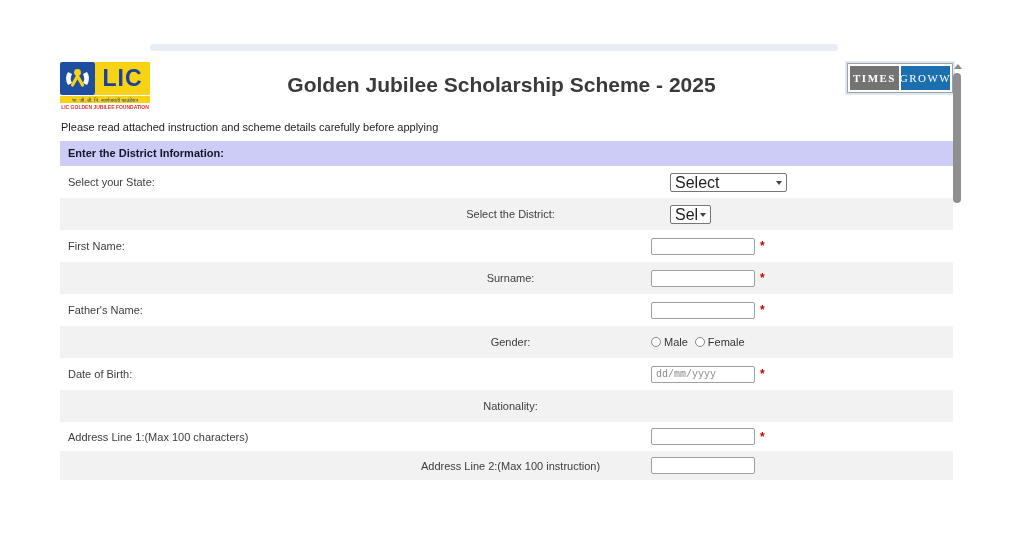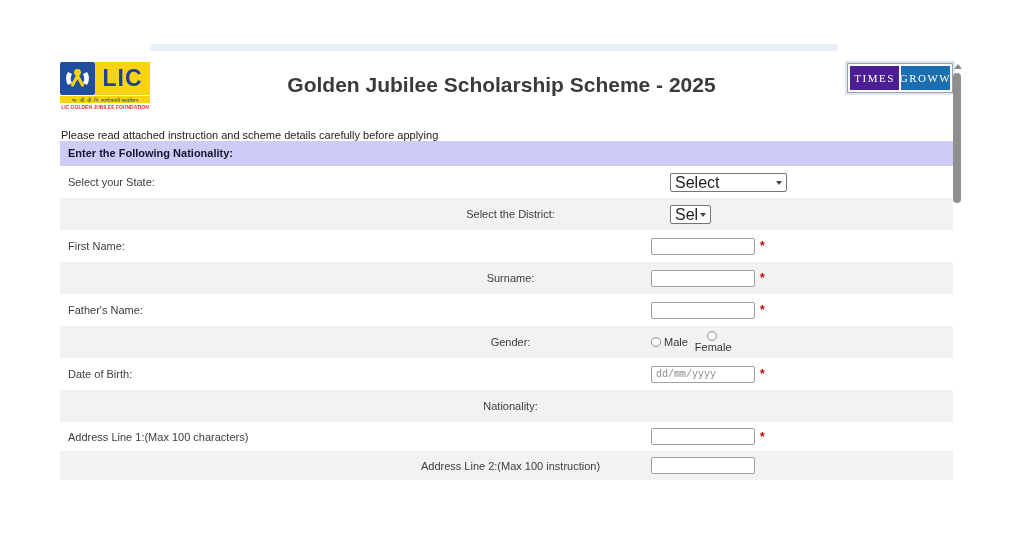--- a/index.html
+++ b/index.html
@@ -30,21 +30,21 @@
   .page-title { position:absolute; left:100px; right:110px; top:16px; text-align:center;
                 font-size:21px; font-weight:bold; color:#3a3a3a; }
 
   .badges { position:absolute; right:0; top:6px; display:flex; gap:2px;
             padding:2px; background:#fff; border:1px solid #98a2ad;
             box-shadow:0 0 0 2px #e3e6ea; }
   .badge { width:49px; height:24px; color:#fff; font-family:"Liberation Serif", serif;
            font-size:11px; letter-spacing:1.5px; display:flex; align-items:center;
            justify-content:center; }
 
-  .instruction { position:absolute; left:1px; top:72px; font-size:11px; color:#1d1d1d; }
+  .instruction { position:absolute; left:1px; top:64px; font-size:11px; color:#1d1d1d; }
 
   .section-band { position:absolute; left:0; top:84px; width:100%; height:25px;
                   background:#cdccf6; font-size:11px; font-weight:bold; color:#15152e;
                   line-height:25px; padding-left:8px; }
 
   
   .rows { position:absolute; left:0; top:109px; width:100%; }
   .row { position:relative; height:32px; display:flex; align-items:center; background:#fff; }
   .row.alt { background:#f2f2f2;justify-content:center; }
   .row.short { height:29px; }
@@ -61,21 +61,21 @@
                   border-left:3px solid transparent; border-right:3px solid transparent;
                   border-top:4px solid #444; pointer-events:none; }
 
   input[type="text"] { width:104px; height:17px; border:1px solid #a0a0a0;
                        border-radius:2px; font-size:10px; padding:0 4px; color:#333;
                        font-family:Liberation Mono, monospace; background:#fff; }
   input[type="text"]::placeholder { color:#8a8a8a; }
   .req { color:#cc0000; font-size:12px; font-weight:bold; margin-left:5px; line-height:10px; }
 
   .radio-opt { display:inline-flex; align-items:center; font-size:11px; color:#333; }
-  .radio-opt + .radio-opt { margin-left:7px;flex-direction:column; }
+  .radio-opt + .radio-opt { margin-left:7px; }
   input[type="radio"] { appearance:none; -webkit-appearance:none; width:10px; height:10px;
                         border:1px solid #8a8a8a; border-radius:50%; background:#fff;
                         margin:0 3px 0 0; }
 
   
   .vscroll-arrow { position:absolute; left:954px; top:64px; width:0; height:0;
                    border-left:4px solid transparent; border-right:4px solid transparent;
                    border-bottom:5px solid #8a8a8a; }
   .vscroll-thumb { position:absolute; left:953px; top:73px; width:8px; height:130px;
                    background:#8f8f8f; border-radius:4px; }
@@ -101,27 +101,27 @@
         </div>
         <div class="logo-lic">LIC</div>
       </div>
       <div class="logo-hindi">भा. जी. बी. नि. स्वर्णजयंती फाउंडेशन</div>
       <div class="logo-caption">LIC GOLDEN JUBILEE FOUNDATION</div>
     </div>
 
     <div class="page-title">Golden Jubilee Scholarship Scheme - 2025</div>
 
     <div class="badges">
-      <div class="badge" style="background: #4c1d95;">TIMES</div>
+      <div class="badge" style="background: #737373; font-weight: bold;">TIMES</div>
       <div class="badge" style="background: rgb(27, 111, 174);">GROWW</div>
     </div>
 
     <div class="instruction">Please read attached instruction and scheme details carefully before applying</div>
 
-    <div class="section-band" style="background: rgb(205, 204, 246);">Enter the Following Nationality:</div>
+    <div class="section-band" style="background: rgb(205, 204, 246);">Enter the District Information:</div>
 
     <div class="rows">
         <div class="row">
           <div class="row-label">Select your State:</div>
           <div class="ctrl">
             <span class="select-wrap">
               <select class="wide"><option>Select</option></select>
               <span class="select-arrow"></span>
             </span>
           </div>

